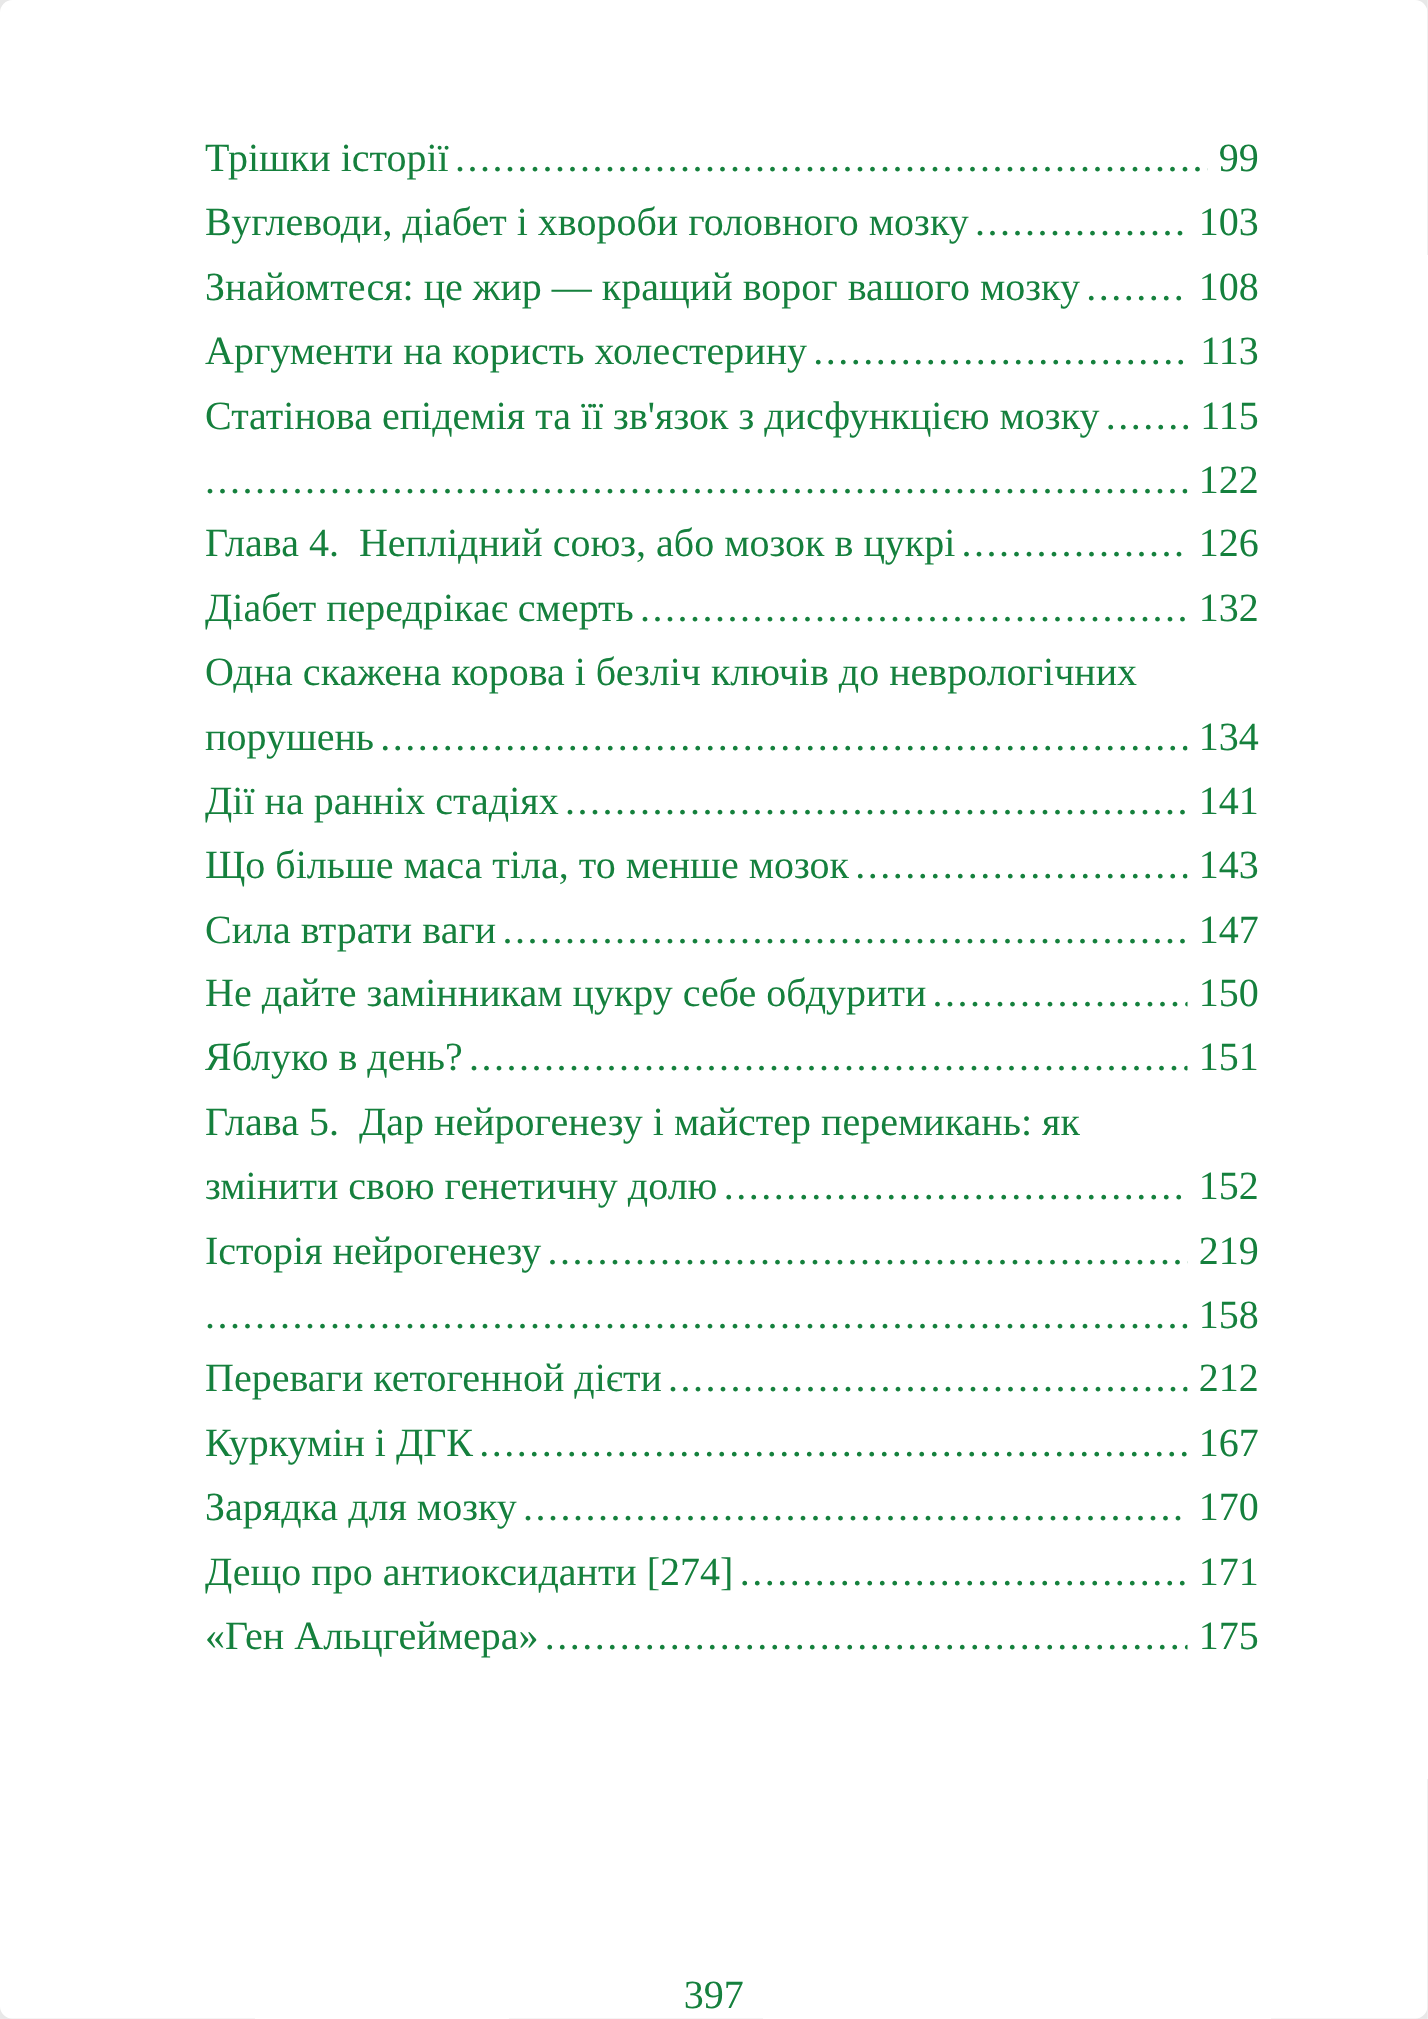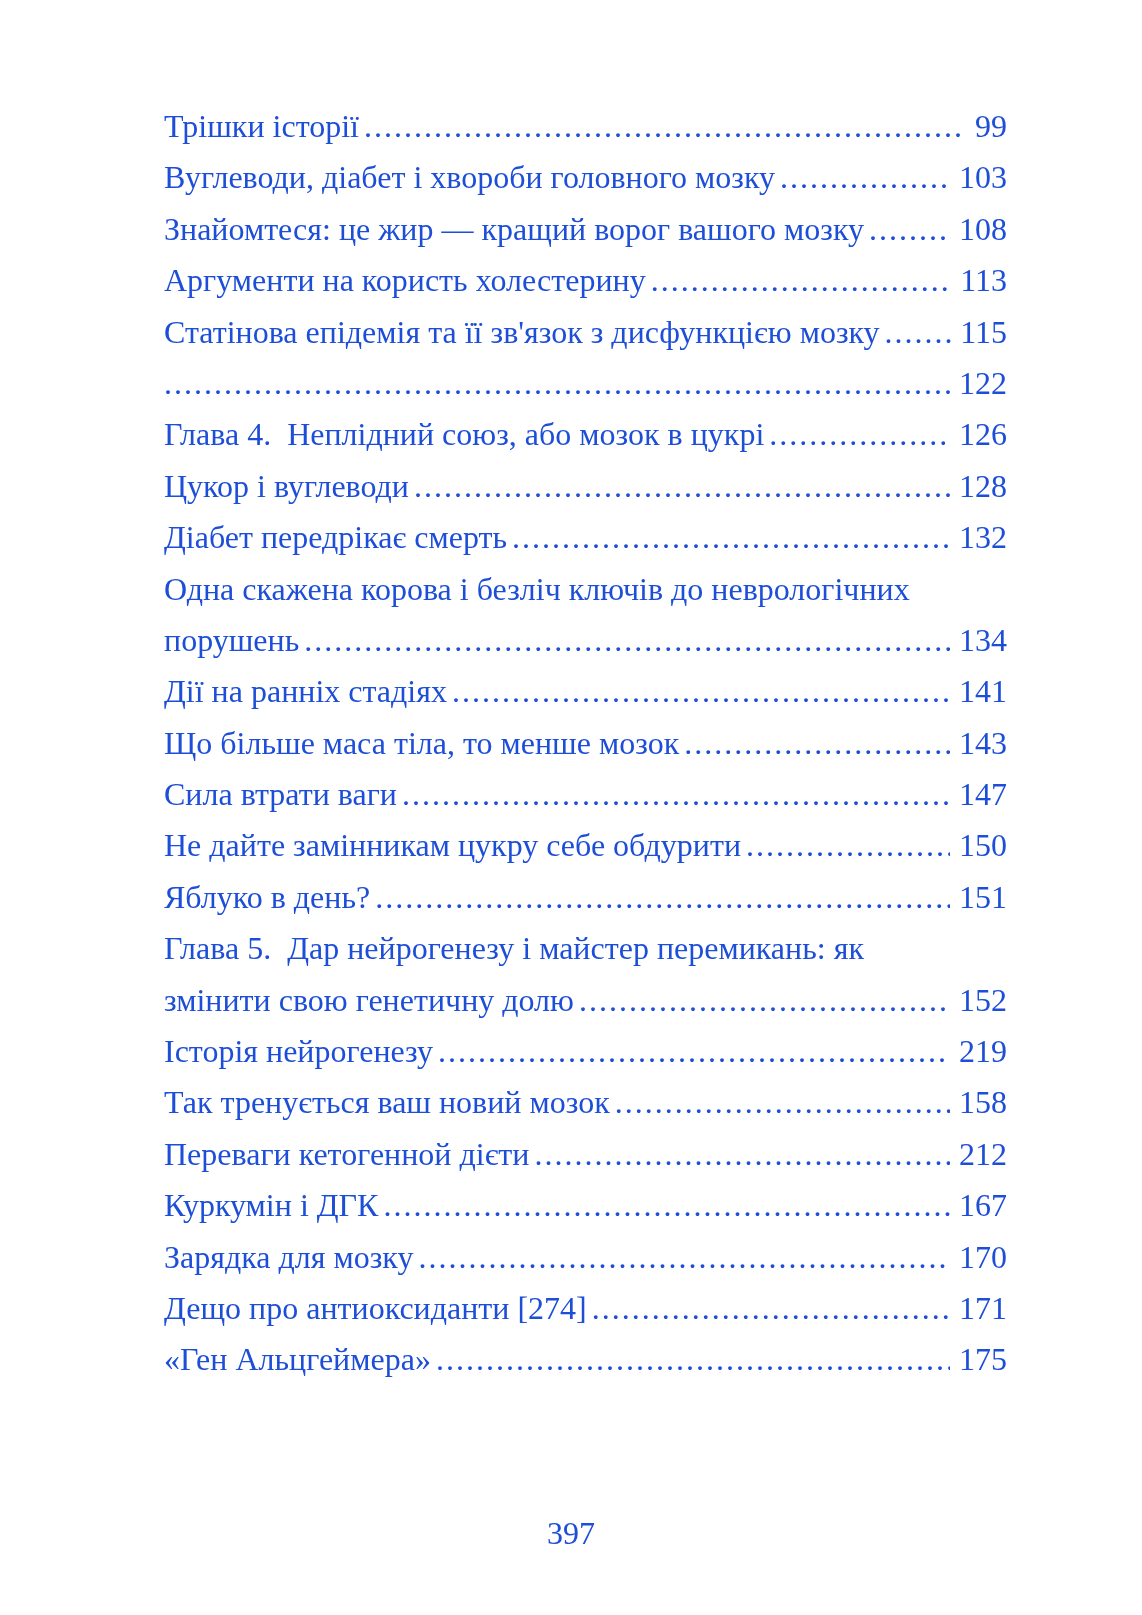--- a/index.html
+++ b/index.html
@@ -7,21 +7,22 @@
     padding: 0;
     background: #e8e8e8;
   }
   .page {
     position: relative;
     width: 1142px;
     height: 1615px;
     background: #ffffff;
     overflow: hidden;
     font-family: "Liberation Serif", "DejaVu Serif", serif;
-    color: #1d4ed8;
+    color: #15803d;
+    border-radius: 10px;
   }
   .toc {
     position: absolute;
     left: 164px;
     top: 101px;
     width: 843px;
   }
   .toc-row {
     display: flex;
     align-items: baseline;
@@ -50,21 +51,21 @@
     flex: 0 0 auto;
     padding-left: 9px;
     text-align: center;
   }
   .toc-row.no-dots .toc-leader {
     visibility: hidden;
   }
   .footer {
     position: absolute;
     left: 0;
-    top: 1514px;
+    top: 1576px;
     width: 1142px;
     text-align: center;
     font-size: 32px;
     line-height: 1.2;
     font-family: Liberation Serif, serif;
   }
 </style>
 </head>
 <body>
 
@@ -96,25 +97,20 @@
     <span class="toc-page">115</span>
   </div>
       <div class="toc-row">
     <span class="toc-leader"></span>
     <span class="toc-page">122</span>
   </div>
       <div class="toc-row">
     <span class="toc-text">Глава 4.&nbsp; Неплідний союз, або мозок в цукрі</span>
     <span class="toc-leader"></span>
     <span class="toc-page">126</span>
-  </div>
-      <div class="toc-row">
-    <span class="toc-text">Цукор і вуглеводи</span>
-    <span class="toc-leader"></span>
-    <span class="toc-page">128</span>
   </div>
       <div class="toc-row">
     <span class="toc-text">Діабет передрікає смерть</span>
     <span class="toc-leader"></span>
     <span class="toc-page">132</span>
   </div>
       <div class="toc-row no-dots">
     <span class="toc-text">Одна скажена корова і безліч ключів до неврологічних</span>
     <span class="toc-leader"></span>
     <span class="toc-page"></span>
@@ -158,21 +154,20 @@
     <span class="toc-text">змінити свою генетичну долю</span>
     <span class="toc-leader"></span>
     <span class="toc-page">152</span>
   </div>
       <div class="toc-row">
     <span class="toc-text">Історія нейрогенезу</span>
     <span class="toc-leader"></span>
     <span class="toc-page">219</span>
   </div>
       <div class="toc-row">
-    <span class="toc-text">Так тренується ваш новий мозок</span>
     <span class="toc-leader"></span>
     <span class="toc-page">158</span>
   </div>
       <div class="toc-row">
     <span class="toc-text">Переваги кетогенной дієти</span>
     <span class="toc-leader"></span>
     <span class="toc-page">212</span>
   </div>
       <div class="toc-row">
     <span class="toc-text">Куркумін і ДГК</span>

